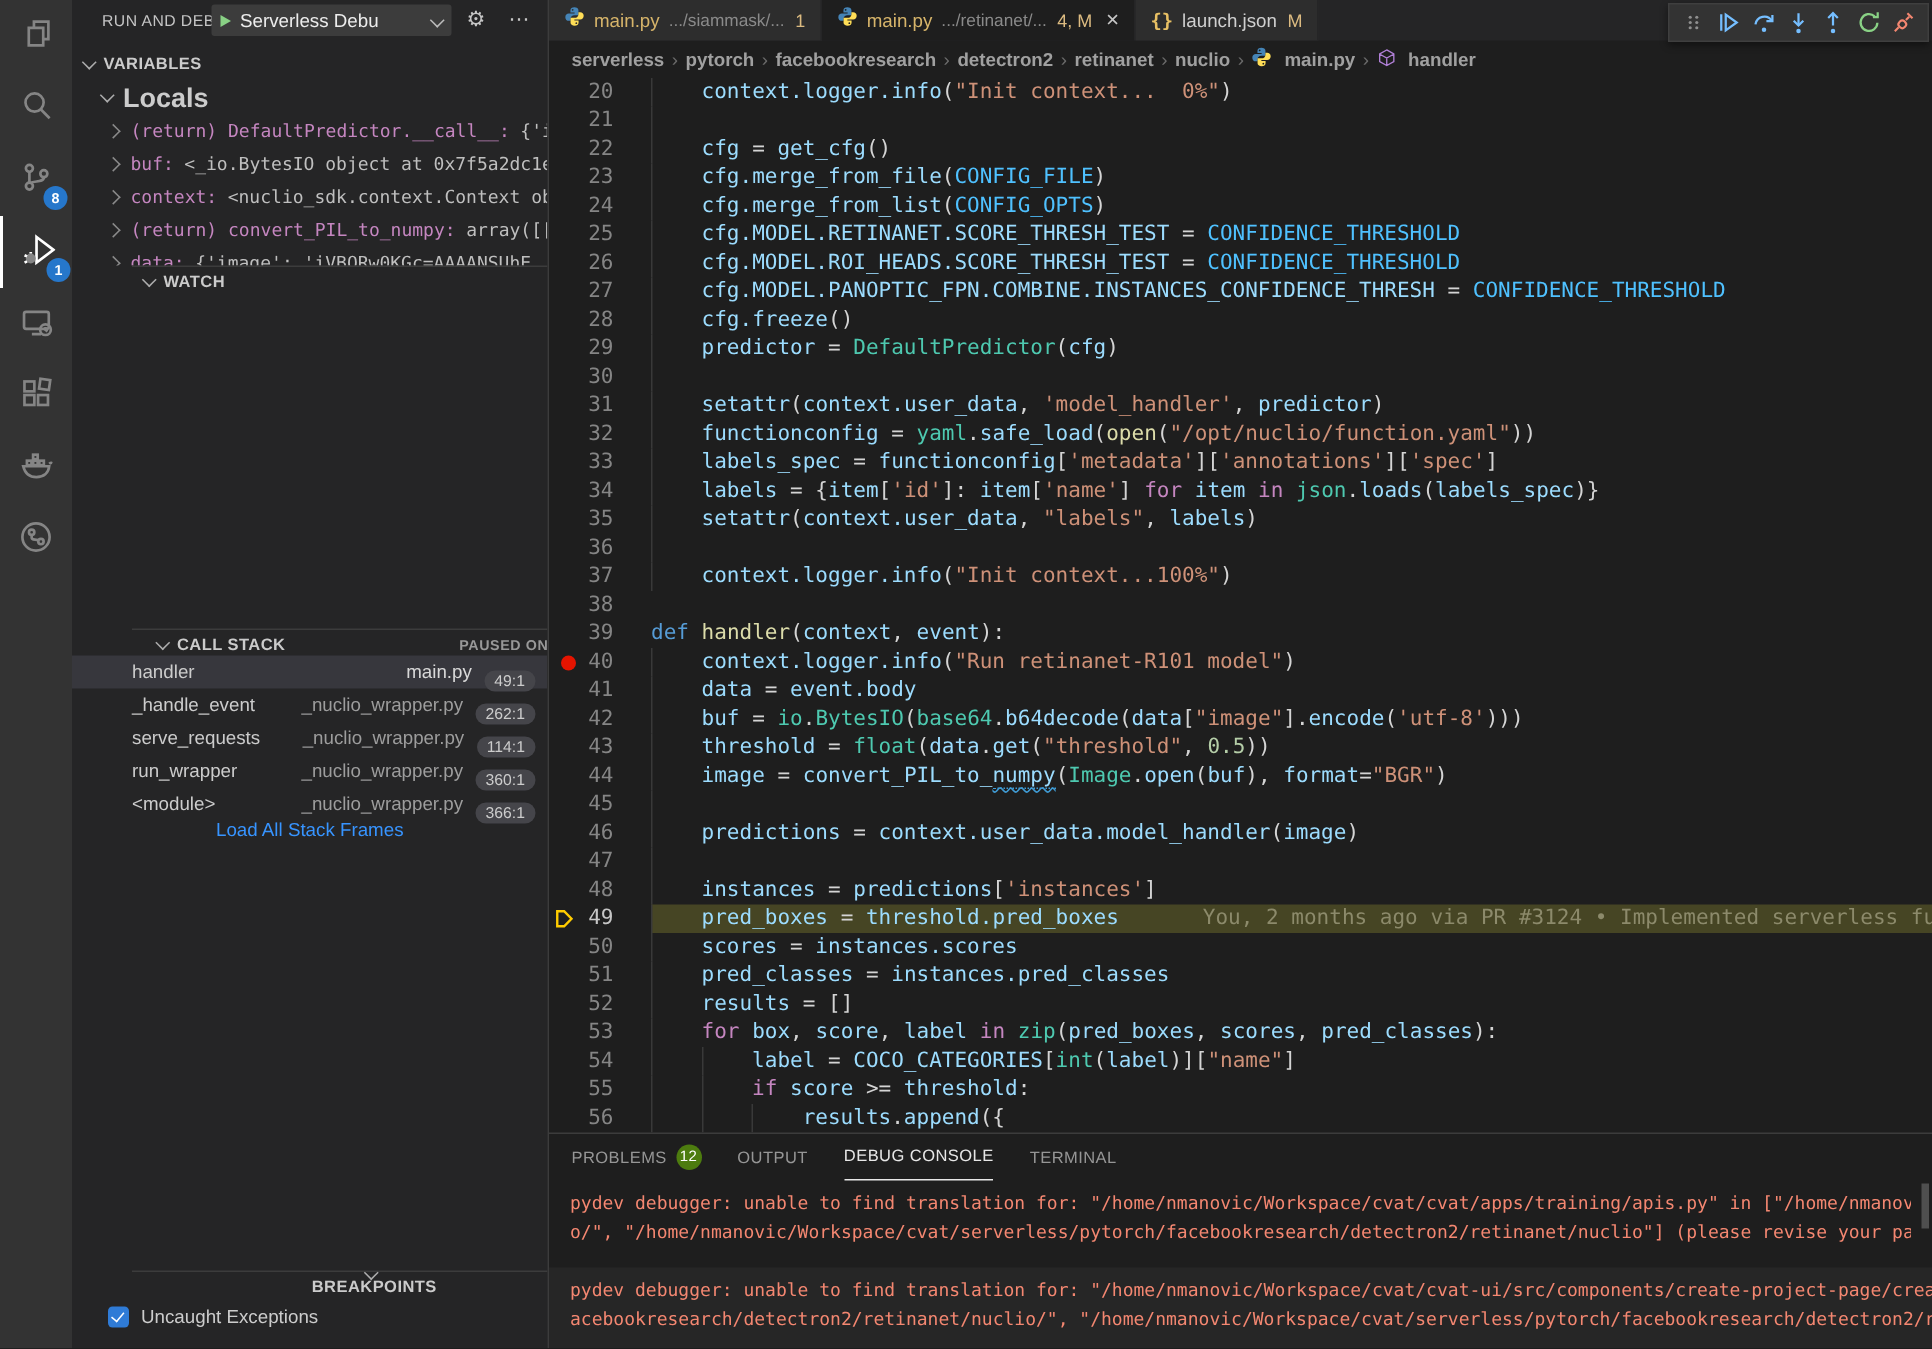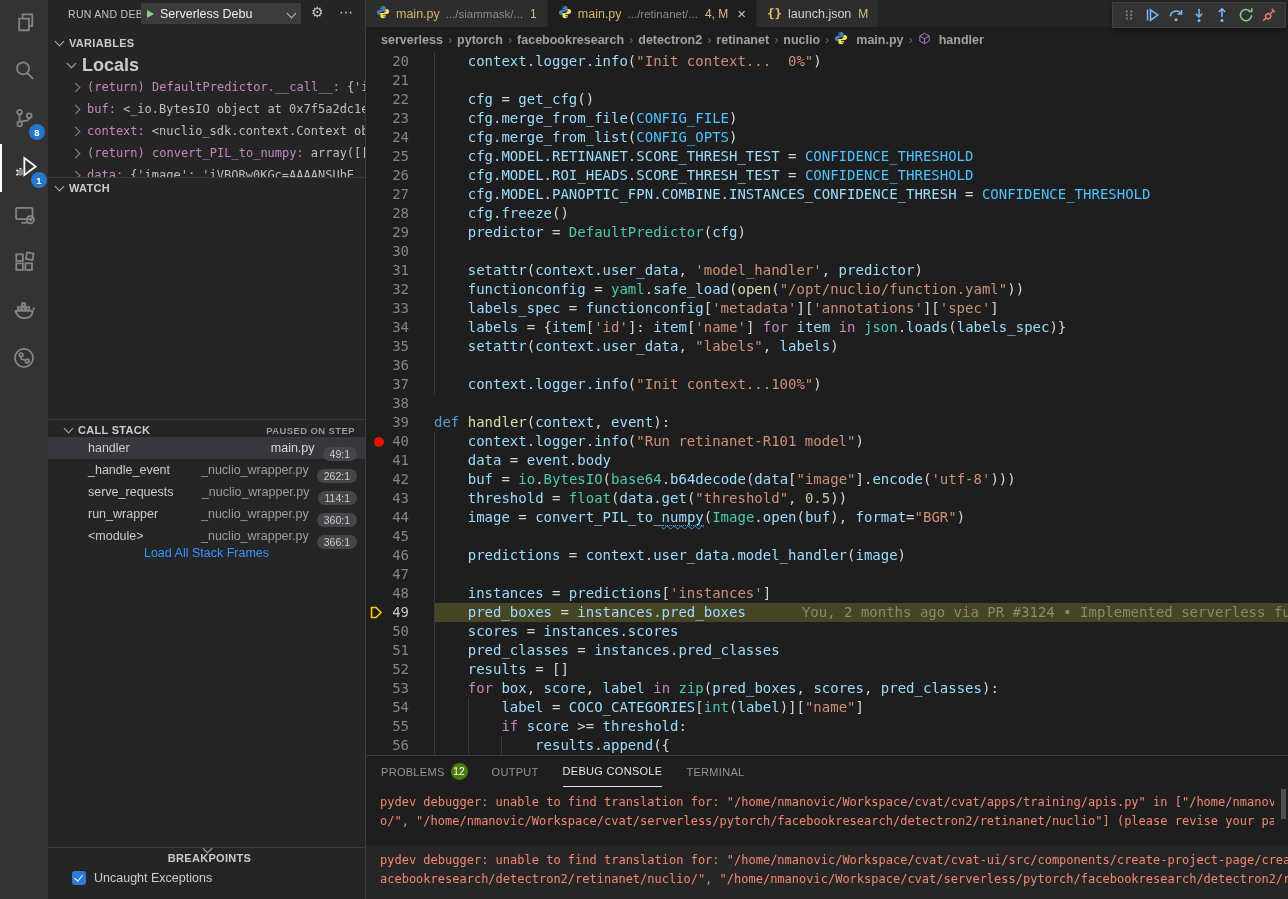--- a/index.html
+++ b/index.html
@@ -23,21 +23,21 @@
                  display:flex;align-items:center;padding:0 6px;box-sizing:border-box;cursor:pointer;}
   #launch-select .play{width:0;height:0;border-left:7px solid #89d185;border-top:4.5px solid transparent;border-bottom:4.5px solid transparent;margin-right:6px;}
   #launch-select .lbl{font-size:12.5px;color:#ededed;white-space:nowrap;overflow:hidden;flex:1;}
   .chev{width:6px;height:6px;border-right:1.3px solid #bbb;border-bottom:1.3px solid #bbb;display:inline-block;transform:rotate(45deg);}
   #gear{position:absolute;left:263px;top:4px;font-size:14px;color:#c5c5c5;cursor:pointer;}
   #side-dots{position:absolute;left:291px;top:4px;font-size:14px;color:#c5c5c5;cursor:pointer;}
 
   .sect-head{position:absolute;left:0;width:100%;height:20px;display:flex;align-items:center;
              font-size:11px;font-weight:bold;color:#cbcbcb;letter-spacing:.3px;cursor:pointer;box-sizing:border-box;padding-left:6px;}
   .sect-head .chev{margin-right:6px;margin-left:2px;margin-top:-3px;border-color:#adadad;}
-  .sect-border{border-top:1px solid #3c3c3c;}
+  .sect-border{border-top:1px solid #3c3c3c;margin-left:40px;}
   #hdr-variables{top:33px;}
   #scope-row{position:absolute;left:0;top:55px;width:100%;height:20px;display:flex;align-items:center;padding-left:20px;box-sizing:border-box;
              font-size:18px;font-weight:bold;color:#cccccc;cursor:pointer;}
   #scope-row .chev{margin-right:7px;margin-top:-3px;border-color:#adadad;}
   #var-rows{position:absolute;left:0;top:76px;width:100%;height:101px;overflow:hidden;}
   .var-row{height:22px;display:flex;align-items:center;padding-left:24px;white-space:nowrap;overflow:hidden;
            font-family:"DejaVu Sans Mono",monospace;font-size:12px;cursor:pointer;}
   .var-row .tw{width:6px;height:6px;border-right:1.2px solid #8a8a8a;border-bottom:1.2px solid #8a8a8a;transform:rotate(-45deg);margin-right:8px;flex:none;}
   .var-name{color:#c586c0;margin-right:7px;}
   .var-val{color:#bfbfbf;}
@@ -396,21 +396,21 @@
         <div class="line"><div class="gut">41</div><span class="lc"><span class="ind"></span><span class="tok-id">data</span><span class="tok-pun"> = </span><span class="tok-id">event.body</span></span></div>
         <div class="line"><div class="gut">42</div><span class="lc"><span class="ind"></span><span class="tok-id">buf</span><span class="tok-pun"> = </span><span class="tok-cls">io</span><span class="tok-pun">.</span><span class="tok-cls">BytesIO</span><span class="tok-pun">(</span><span class="tok-cls">base64</span><span class="tok-pun">.</span><span class="tok-id">b64decode</span><span class="tok-pun">(</span><span class="tok-id">data</span><span class="tok-pun">[</span><span class="tok-str">"image"</span><span class="tok-pun">].</span><span class="tok-id">encode</span><span class="tok-pun">(</span><span class="tok-str">'utf-8'</span><span class="tok-pun">)))</span></span></div>
         <div class="line"><div class="gut">43</div><span class="lc"><span class="ind"></span><span class="tok-id">threshold</span><span class="tok-pun"> = </span><span class="tok-cls">float</span><span class="tok-pun">(</span><span class="tok-id">data</span><span class="tok-pun">.</span><span class="tok-id">get</span><span class="tok-pun">(</span><span class="tok-str">"threshold"</span><span class="tok-pun">, </span><span class="tok-num">0.5</span><span class="tok-pun">))</span></span></div>
         <div class="line"><div class="gut">44</div><span class="lc"><span class="ind"></span><span class="tok-id">image</span><span class="tok-pun"> = </span><span class="tok-id">convert_PIL_to_</span><span class="tok-sq">numpy</span><span class="tok-pun">(</span><span class="tok-cls">Image</span><span class="tok-pun">.</span><span class="tok-id">open</span><span class="tok-pun">(</span><span class="tok-id">buf</span><span class="tok-pun">), </span><span class="tok-id">format</span><span class="tok-pun">=</span><span class="tok-str">"BGR"</span><span class="tok-pun">)</span></span></div>
         <div class="line"><div class="gut">45</div><span class="lc"><span class="ind"></span></span></div>
         <div class="line"><div class="gut">46</div><span class="lc"><span class="ind"></span><span class="tok-id">predictions</span><span class="tok-pun"> = </span><span class="tok-id">context.user_data.model_handler</span><span class="tok-pun">(</span><span class="tok-id">image</span><span class="tok-pun">)</span></span></div>
         <div class="line"><div class="gut">47</div><span class="lc"><span class="ind"></span></span></div>
         <div class="line"><div class="gut">48</div><span class="lc"><span class="ind"></span><span class="tok-id">instances</span><span class="tok-pun"> = </span><span class="tok-id">predictions</span><span class="tok-pun">[</span><span class="tok-str">'instances'</span><span class="tok-pun">]</span></span></div>
         <div class="line cur"><div class="gut">49<span class="cur-arrow"><svg width="14" height="15" viewBox="0 0 14 15">
                 <path d="M2.5 2.5h4.6L12 7.5 7.1 12.5H2.5z" fill="none" stroke="#ffcc00" stroke-width="1.6"></path>
-              </svg></span></div><span class="lc"><span class="ind"></span><span class="tok-id">pred_boxes</span><span class="tok-pun"> = </span><span class="tok-id">instances.pred_boxes</span><span class="blame">You, 2 months ago via PR #3124 • Implemented serverless fu</span></span></div>
+              </svg></span></div><span class="lc"><span class="ind"></span><span class="tok-id">pred_boxes</span><span class="tok-pun"> = </span><span class="tok-id">threshold.pred_boxes</span><span class="blame">You, 2 months ago via PR #3124 • Implemented serverless fu</span></span></div>
         <div class="line"><div class="gut">50</div><span class="lc"><span class="ind"></span><span class="tok-id">scores</span><span class="tok-pun"> = </span><span class="tok-id">instances.scores</span></span></div>
         <div class="line"><div class="gut">51</div><span class="lc"><span class="ind"></span><span class="tok-id">pred_classes</span><span class="tok-pun"> = </span><span class="tok-id">instances.pred_classes</span></span></div>
         <div class="line"><div class="gut">52</div><span class="lc"><span class="ind"></span><span class="tok-id">results</span><span class="tok-pun"> = []</span></span></div>
         <div class="line"><div class="gut">53</div><span class="lc"><span class="ind"></span><span class="tok-kw">for</span><span class="tok-pun"> </span><span class="tok-id">box</span><span class="tok-pun">, </span><span class="tok-id">score</span><span class="tok-pun">, </span><span class="tok-id">label</span><span class="tok-pun"> </span><span class="tok-kw">in</span><span class="tok-pun"> </span><span class="tok-cls">zip</span><span class="tok-pun">(</span><span class="tok-id">pred_boxes</span><span class="tok-pun">, </span><span class="tok-id">scores</span><span class="tok-pun">, </span><span class="tok-id">pred_classes</span><span class="tok-pun">):</span></span></div>
         <div class="line"><div class="gut">54</div><span class="lc"><span class="ind"></span><span class="ind"></span><span class="tok-id">label</span><span class="tok-pun"> = </span><span class="tok-id">COCO_CATEGORIES</span><span class="tok-pun">[</span><span class="tok-cls">int</span><span class="tok-pun">(</span><span class="tok-id">label</span><span class="tok-pun">)][</span><span class="tok-str">"name"</span><span class="tok-pun">]</span></span></div>
         <div class="line"><div class="gut">55</div><span class="lc"><span class="ind"></span><span class="ind"></span><span class="tok-kw">if</span><span class="tok-pun"> </span><span class="tok-id">score</span><span class="tok-pun"> &gt;= </span><span class="tok-id">threshold</span><span class="tok-pun">:</span></span></div>
         <div class="line"><div class="gut">56</div><span class="lc"><span class="ind"></span><span class="ind"></span><span class="ind"></span><span class="tok-id">results</span><span class="tok-pun">.</span><span class="tok-id">append</span><span class="tok-pun">({</span></span></div>
       </div>
 
     <div id="panel">

